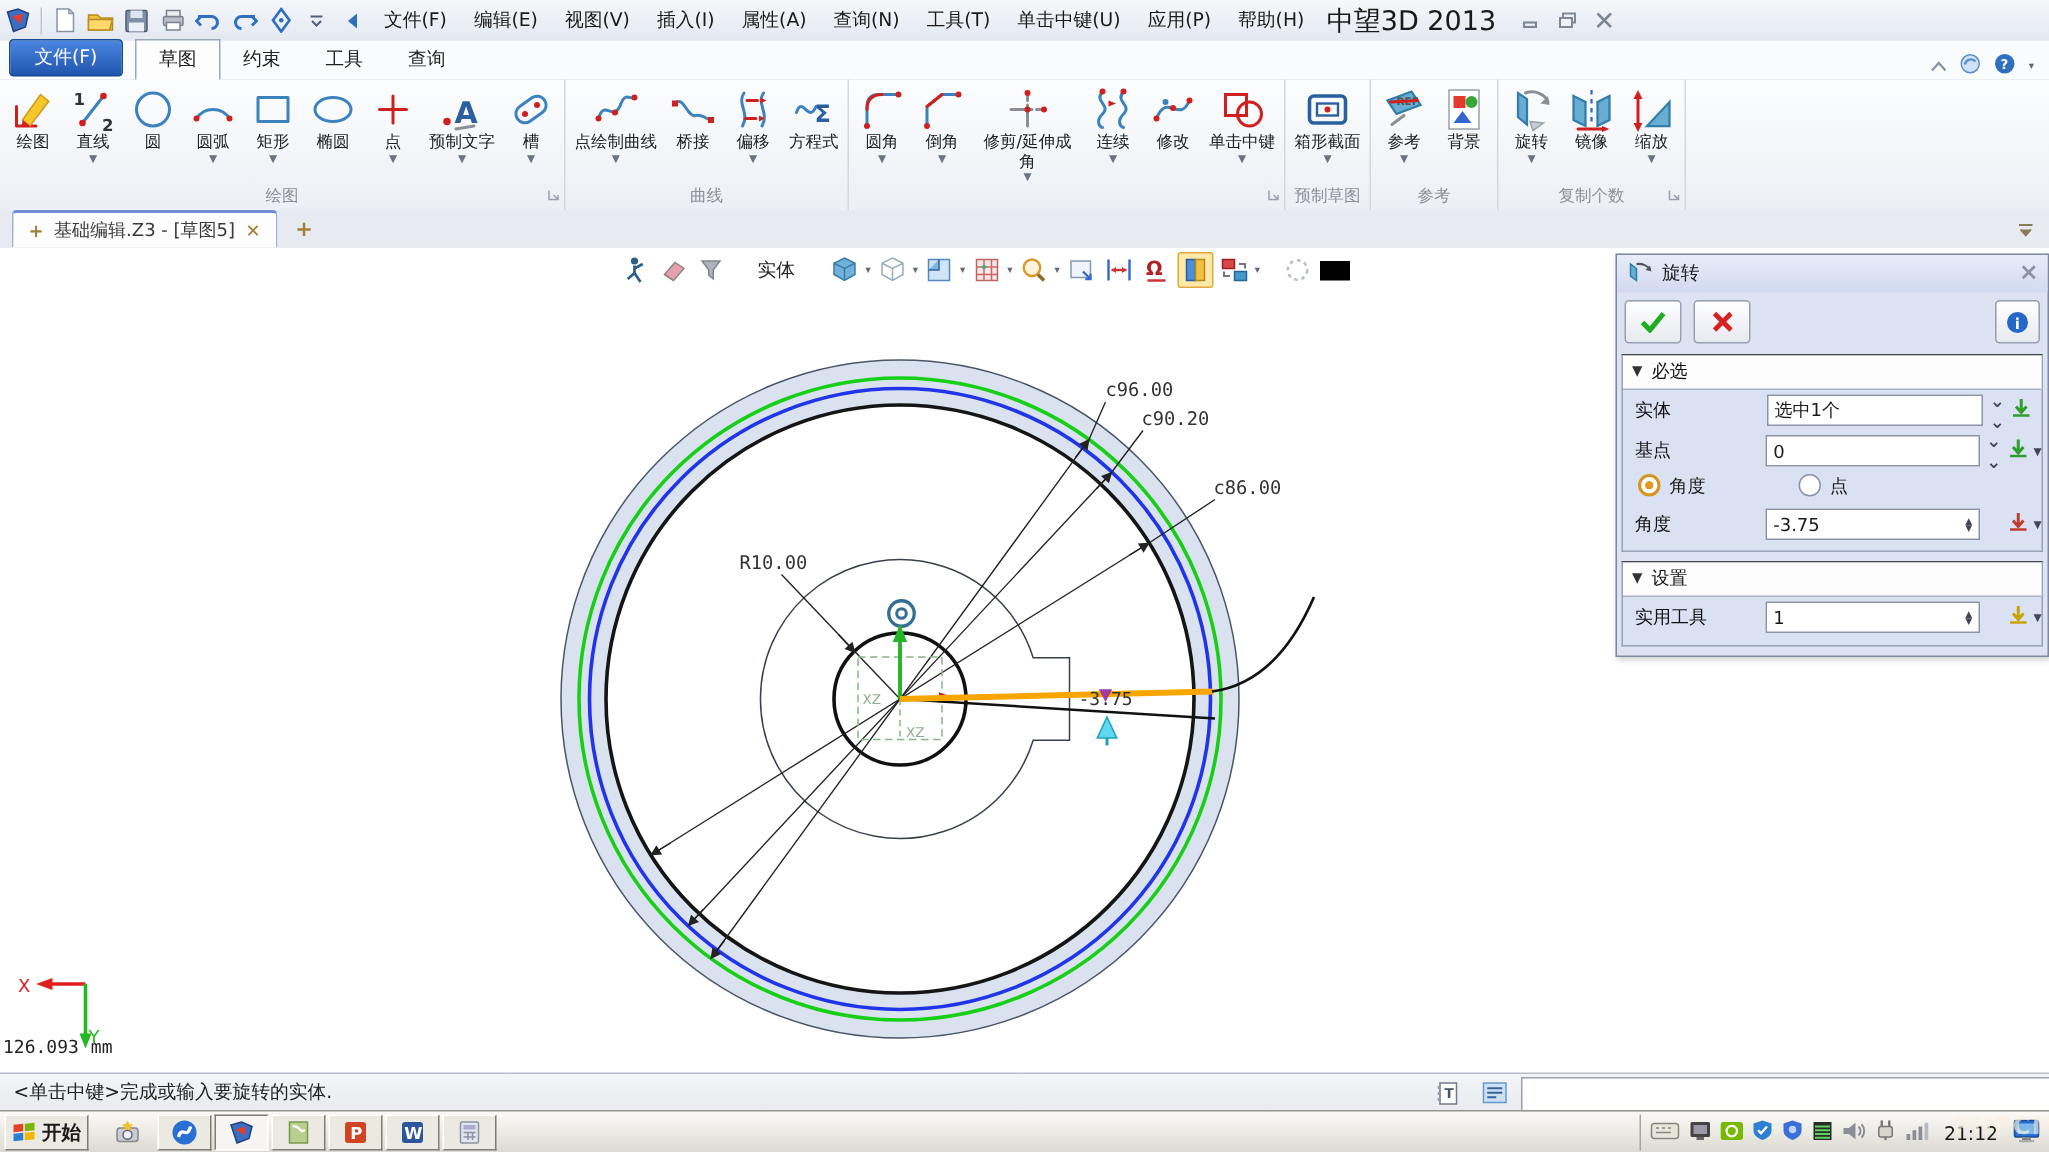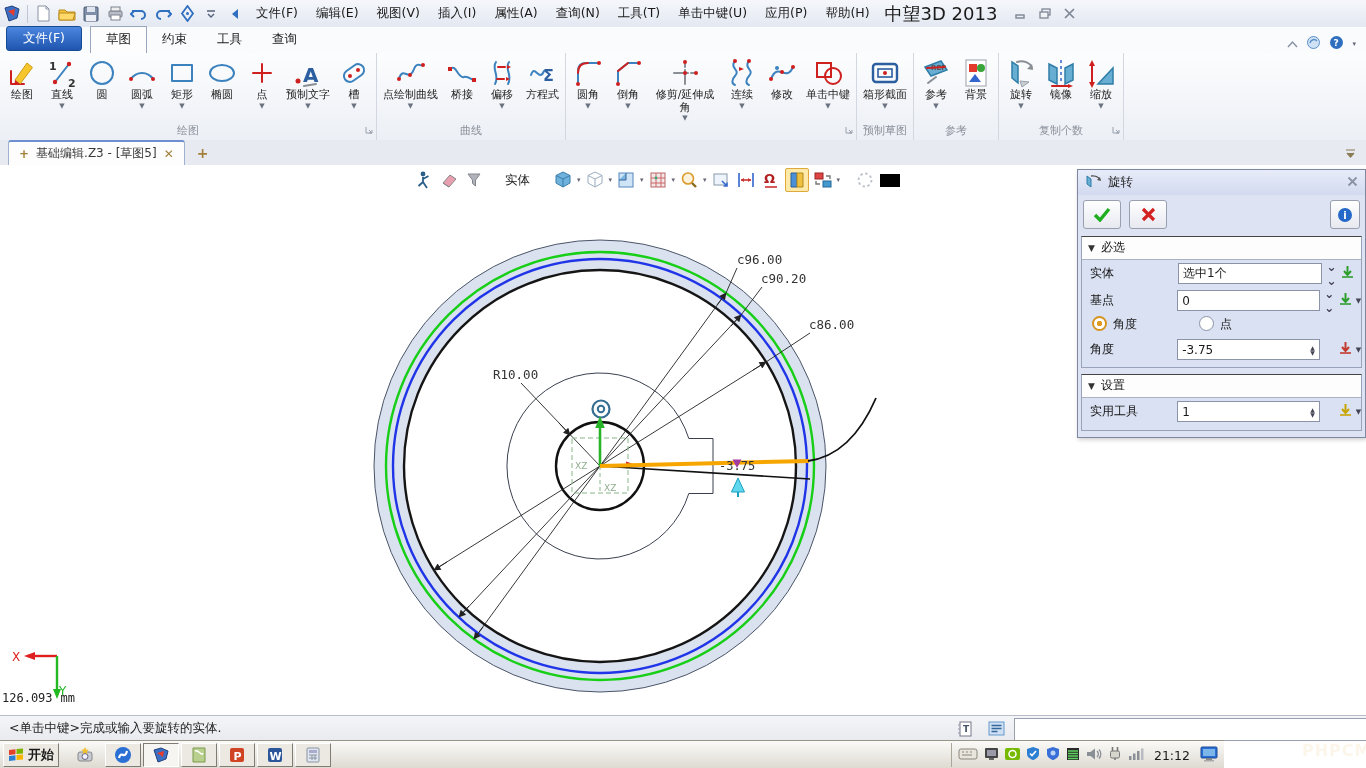--- a/index.html
+++ b/index.html
@@ -72,21 +72,21 @@
   .ddsm{font-size:7px;color:#445;margin-left:3px;}
   .radio{width:13px;height:13px;border-radius:50%;border:1px solid #8a93a8;background:#fff;display:inline-block;margin-right:6px;}
   .radio.sel{border:2px solid #d69520;width:11px;height:11px;background:radial-gradient(circle,#e09a20 0 2.5px,#fff 3px);}
   .radlabel{font-size:12px;vertical-align:3px;}
   
   #statusbar{left:0;top:715px;width:1366px;height:25px;background:linear-gradient(#f4f5f7,#e8eaef);border-top:1px solid #b8bdc9;}
   #statmsg{position:absolute;left:9px;top:4px;font-size:12.5px;color:#222;}
   .sicon{position:absolute;top:3px;width:20px;height:19px;display:flex;align-items:center;justify-content:center;}
   #cmdinput{position:absolute;left:1014px;top:2px;width:347px;height:19px;background:#fff;border:1px solid #99a1b0;}
   
-  #taskbar{left:0;top:740px;width:1224px;height:28px;background:linear-gradient(#fbfaf7,#dcd9d0);border-top:1px solid #98948a;
+  #taskbar{left:0;top:740px;width:1366px;height:28px;background:linear-gradient(#fbfaf7,#dcd9d0);border-top:1px solid #98948a;
            display:flex;align-items:center;}
   .tbtn{height:22px;min-width:26px;margin:0 1px;background:#ece9e2;border:1px solid;border-color:#fff #7f7c74 #7f7c74 #fff;
         display:flex;align-items:center;justify-content:center;padding:0 4px;}
   .tbtn.pressed{background:#f6f5f2;border-color:#7f7c74 #fff #fff #7f7c74;}
   #startbtn{font-weight:bold;font-size:13px;gap:4px;margin-left:3px;}
   #tray{margin-left:auto;display:flex;align-items:center;gap:6px;height:24px;border-left:1px solid #aaa69c;padding:0 6px;}
   #clock{font-size:12.5px;padding:0 4px;}
   #watermark{position:absolute;left:1302px;top:741px;font-size:16px;font-weight:bold;letter-spacing:1px;
              color:rgba(250,240,222,.65);pointer-events:none;z-index:50;}
 </style>

